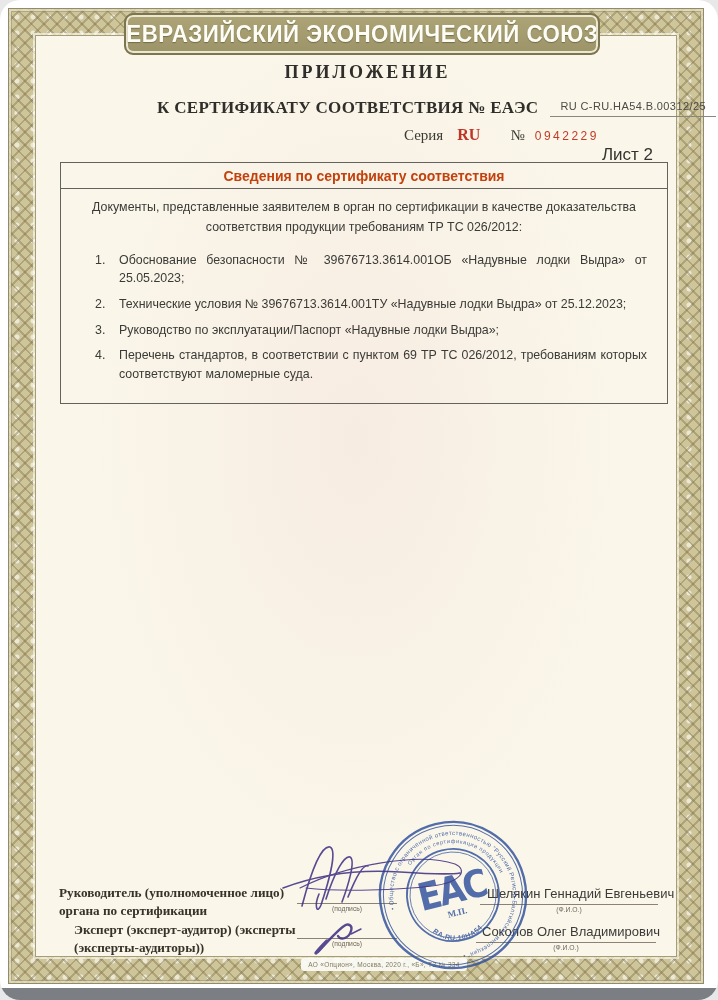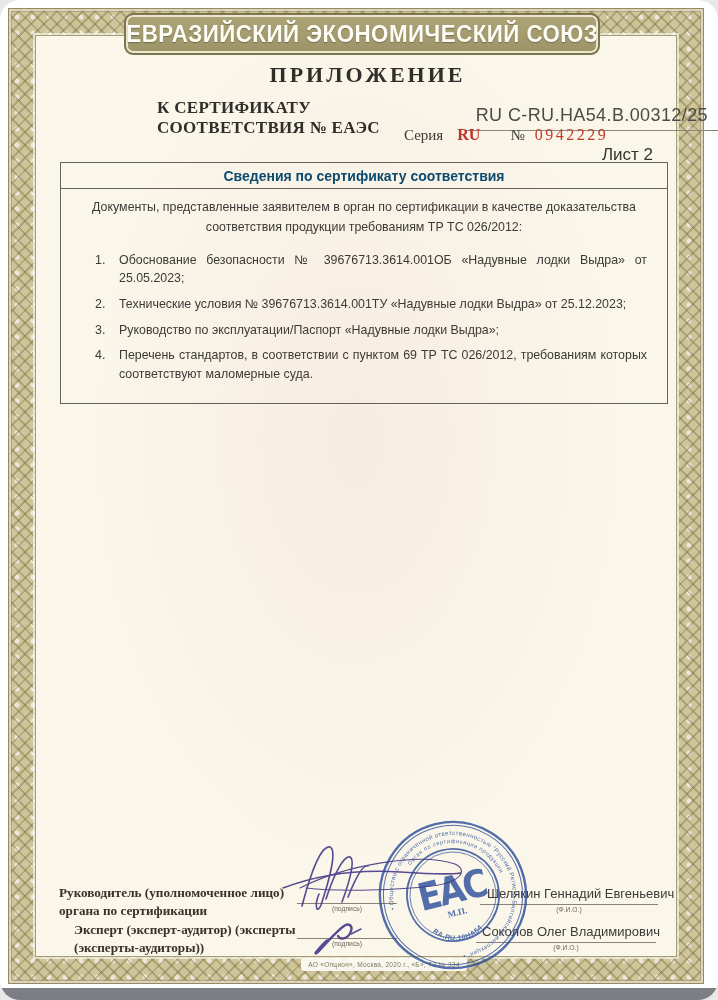--- a/index.html
+++ b/index.html
@@ -28,39 +28,39 @@
   .content{position:absolute;inset:0;z-index:2;}
 
   
   .banner{position:absolute;left:124px;top:13px;width:472px;height:38px;
     background:linear-gradient(#ada577,#9c9468);border:2px solid #7d7450;border-radius:9px;
     box-shadow:inset 0 0 0 2px #ece7cf;display:flex;align-items:center;justify-content:center;}
   .banner span{color:#fdfdf6;font-weight:bold;font-size:23px;letter-spacing:.5px;
     transform:scaleX(.97);white-space:nowrap;text-shadow:0 1px 1px rgba(60,55,30,.45);}
 
   .doc-title{position:absolute;left:0;right:14px;top:62px;text-align:center;
-    font-family:"Liberation Serif",serif;font-weight:bold;font-size:22px;color:#2f2e2a;letter-spacing:3px;padding-left:31px;}
+    font-family:"Liberation Serif",serif;font-weight:bold;font-size:18px;color:#2f2e2a;letter-spacing:3px;padding-left:31px;}
 
   .certline{position:absolute;left:157px;top:98px;display:flex;align-items:center;}
   .certline .lbl{font-family:"Liberation Serif",serif;font-weight:bold;font-size:17px;color:#2f2e2a;letter-spacing:.3px;}
-  .certline .num{margin-left:12px;font-size:18px;color:#4c4b47;letter-spacing:.4px;
+  .certline .num{margin-left:12px;font-size:11px;color:#4c4b47;letter-spacing:.4px;
     border-bottom:1px solid #8a877d;padding:0 10px 4px 10px;white-space:nowrap;}
 
   .serialine{position:absolute;left:404px;top:126px;display:flex;align-items:baseline;
     font-family:"Liberation Serif",serif;font-size:15px;color:#3b3a35;}
   .serialine .ru{margin-left:14px;font-weight:bold;font-size:16px;color:#bf3427;}
   .serialine .nosign{margin-left:30px;}
-  .serialine .blank{margin-left:10px;font-family:Liberation Serif, serif;font-size:16px;
+  .serialine .blank{margin-left:10px;font-family:Liberation Sans, sans-serif;font-size:12px;
     color:#c23a28;letter-spacing:2.5px;}
 
   .sheet{position:absolute;left:520px;top:145px;width:133px;text-align:right;font-size:17px;color:#33332f;}
 
   
   .infobox{position:absolute;left:60px;top:162px;width:606px;border:1px solid #63625c;}
-  .infobox .title{padding:5px 0 4px;text-align:center;font-weight:bold;font-size:14px;color:#0c4a6e;
+  .infobox .title{padding:5px 0 4px;text-align:center;font-weight:bold;font-size:14px;color:#c2410c;
     border-bottom:1px solid #63625c;}
   .infobox .body{padding:9px 16px 13px 16px;}
   .infobox .intro{margin:0 auto;width:548px;text-align:center;font-size:12.4px;color:#3a3a37;line-height:1.6;}
   .doclist{margin-top:13px;}
   .docitem{display:flex;margin-bottom:7px;font-size:12.4px;line-height:1.5;color:#3a3a37;}
   .docitem .n{flex:none;width:24px;margin-left:18px;}
   .docitem .t{flex:1;text-align:justify;padding-right:4px;}
 
   
   .sig-label{position:absolute;font-family:"Liberation Serif",serif;font-weight:bold;

